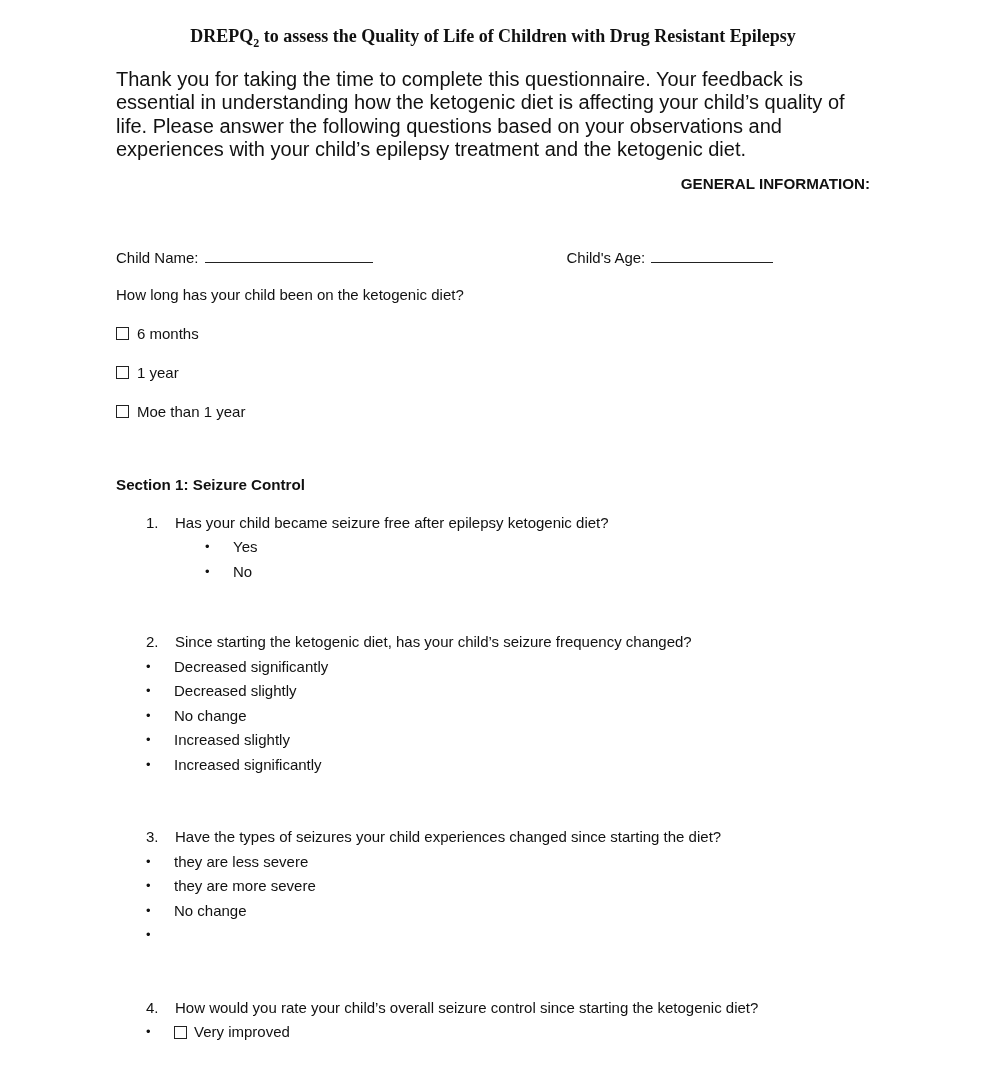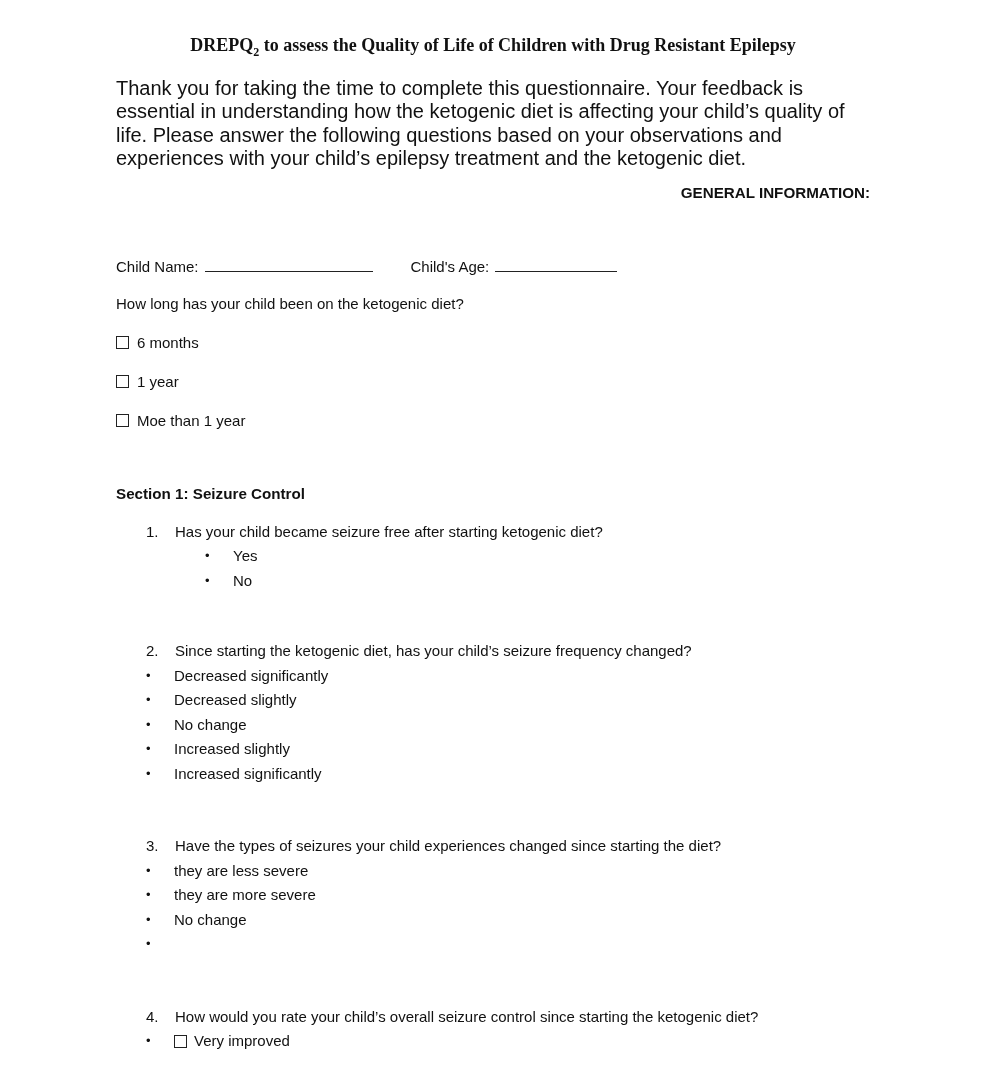--- a/index.html
+++ b/index.html
@@ -12,21 +12,21 @@
     height: 1081px;
     overflow: hidden;
     font-family: "Liberation Sans", sans-serif;
     font-size: 15px;
     color: #111111;
   }
   .page {
     box-sizing: border-box;
     width: 986px;
     height: 1081px;
-    padding: 33px 116px 0 116px;
+    padding: 24px 116px 0 116px;
   }
   .doc-title {
     text-align: center;
     font-family: "Liberation Serif", serif;
     font-weight: bold;
     font-size: 18px;
     line-height: 24px;
   }
   .doc-title .sub {
     font-size: 12px;
@@ -50,21 +50,21 @@
     gap: 38px;
   }
   .field-label { white-space: nowrap; }
   .blank-line {
     display: inline-block;
     border-bottom: 1.4px solid #222;
     height: 15px;
     margin-left: 6px;
   }
   .blank-line.name { width: 168px; }
-  .field.age { }
+  .field.age { margin-left: 156px; }
   .duration-q { margin-top: 20px; }
   .chk-row {
     margin-top: 23px;
     display: flex;
     align-items: center;
     height: 16px;
   }
   .chk-box {
     flex: none;
     width: 11px;
@@ -141,21 +141,21 @@
   <div class="chk-row">
     <span class="chk-box"></span>
     <span>Moe than 1 year</span>
   </div>
 
   <div class="section-heading">Section 1: Seizure Control</div>
 
   <div class="question q1">
     <div class="q-line">
       <span class="q-num">1.</span>
-      <span class="q-text">Has your child became seizure free after starting ketogenic diet?</span>
+      <span class="q-text">Has your child became seizure free after epilepsy ketogenic diet?</span>
     </div>
     <div class="opts-inner">
       <div class="opt-line">
         <span class="bullet">•</span>
         <span>Yes</span>
       </div>
       <div class="opt-line">
         <span class="bullet">•</span>
         <span>No</span>
       </div>

